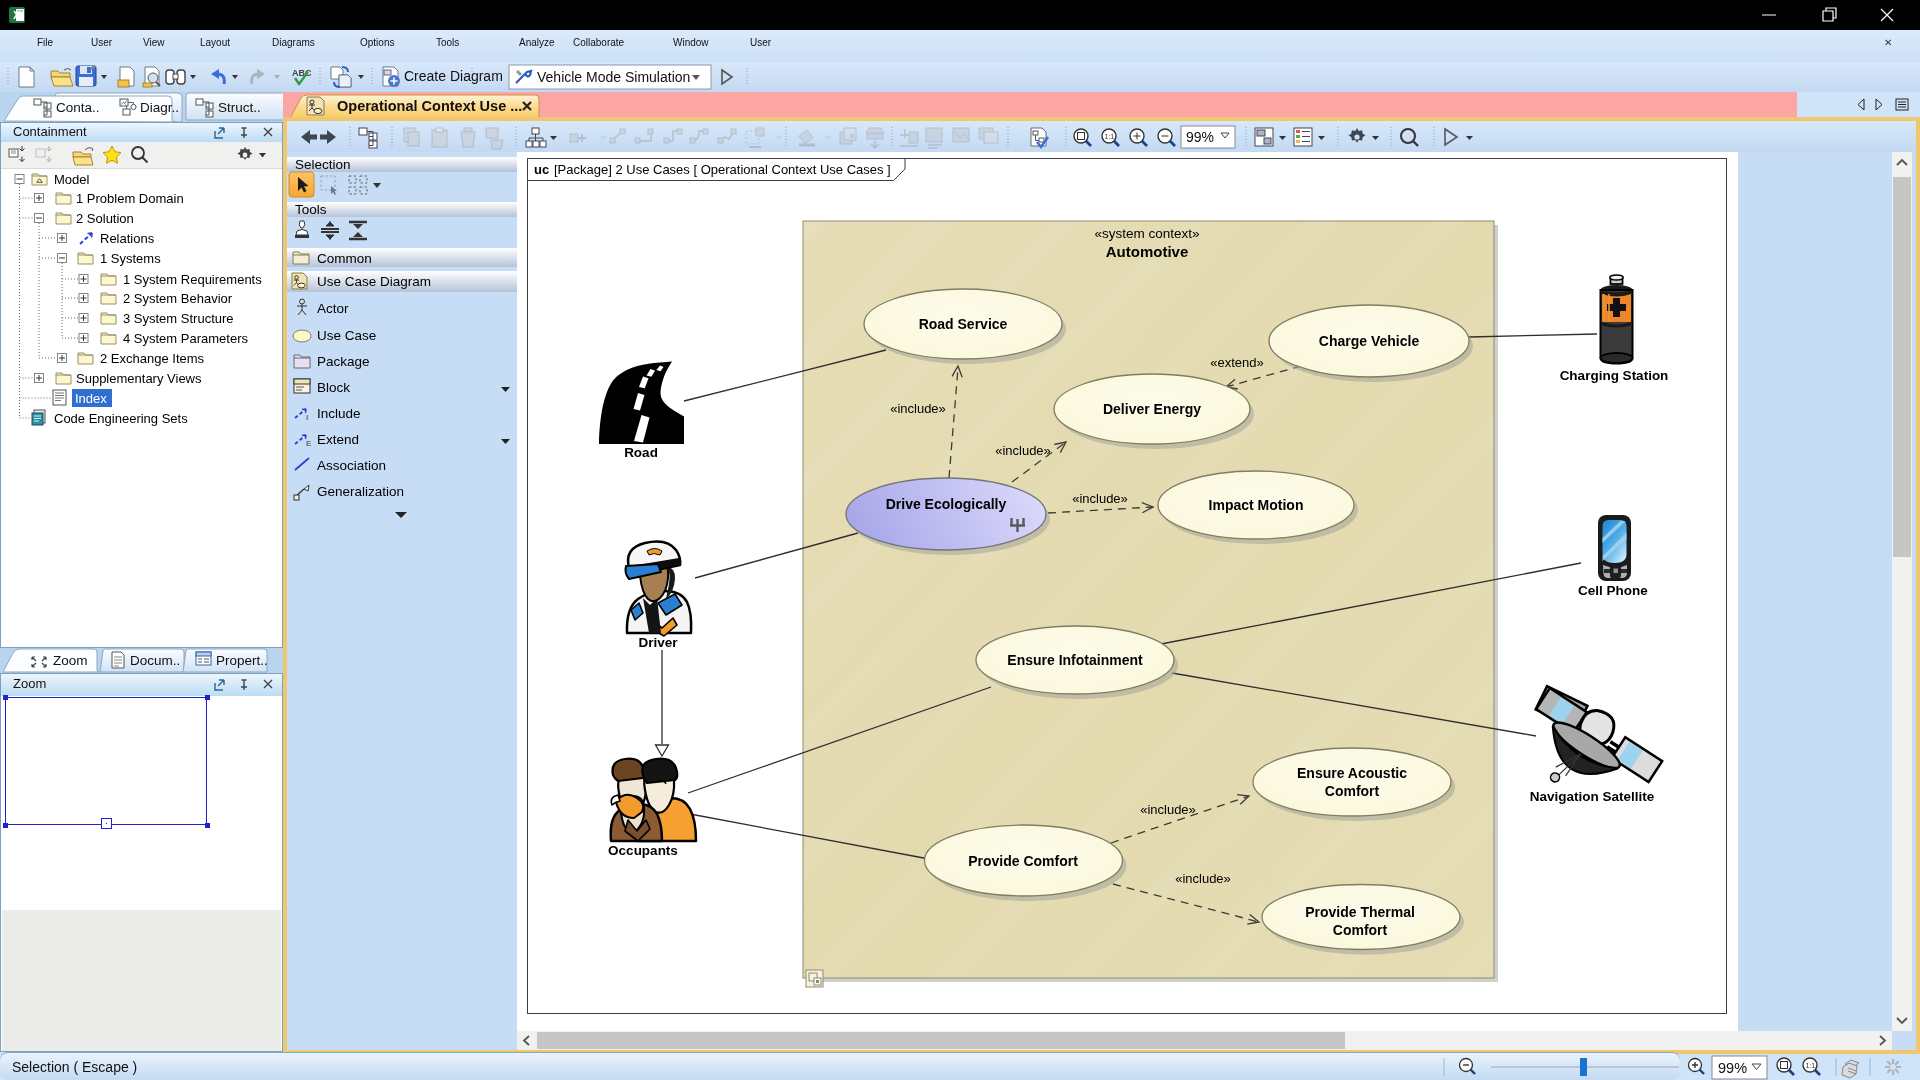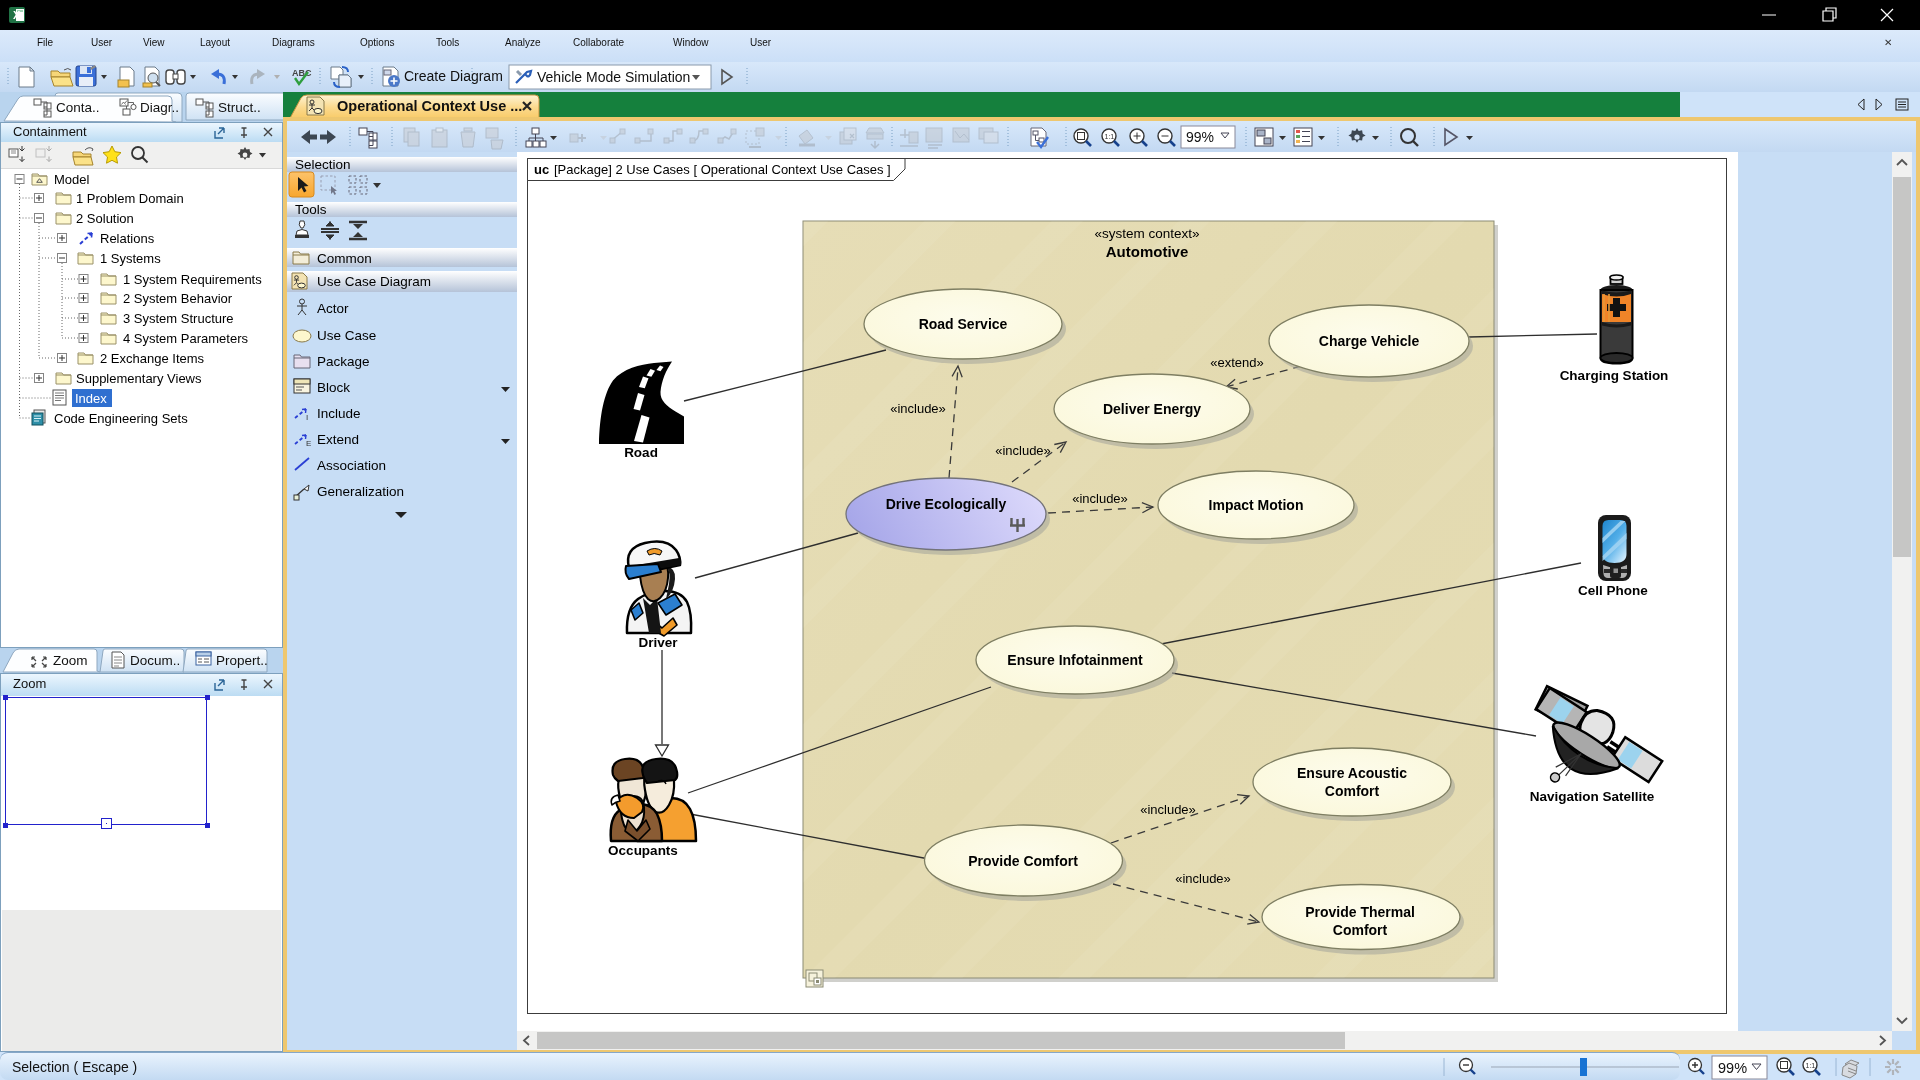--- a/index.html
+++ b/index.html
@@ -24,21 +24,21 @@
 #btabs { position:absolute; left:0; top:648px; width:283px; height:25px; background:#b9d4ee; }
 #zpanel { position:absolute; left:0; top:673px; width:283px; height:379px; background:#fff; border:1px solid #7da0bd; }
 #zpanel .phead { position:absolute; left:0; top:0; width:281px; height:22px; background:linear-gradient(#ecf6fe,#bcdcf3); font-size:13px; color:#111; padding:2px 0 0 12px; }
 #zwhite { position:absolute; left:1px; top:23px; width:279px; height:213px; background:#fff; }
 #zgray { position:absolute; left:1px; top:236px; width:279px; height:141px; background:#ebebea; }
 #zrect { position:absolute; left:3px; top:0px; width:202px; height:128px; border:1px solid #2222cc; }
 .zhandle { position:absolute; width:5px; height:5px; background:#2222cc; }
 
 #statusbar { position:absolute; left:0; top:1052px; width:1680px; height:28px; background:linear-gradient(#e9f3fd,#c3daf2); border-top:1px solid #86a7c8; font-size:14px; color:#111;border-radius:8px; }
 
-#maintabs { position:absolute; left:283px; top:92px; width:1397px; height:29px; background:#15803d; }
+#maintabs { position:absolute; left:283px; top:92px; width:1514px; height:29px; background:#fca5a5; }
 #difr { position:absolute; left:283px; top:117px; width:1637px; height:937px; border:4px solid #eec76f; background:#c7ddf5; }
 #dtoolbar { position:absolute; left:287px; top:121px; width:1629px; height:31px; background:linear-gradient(#d8e8fa,#c3d9f2); }
 #palette { position:absolute; left:287px; top:152px; width:230px; height:898px; background:#c7ddf5; font-size:13px; color:#000; }
 #canvas { position:absolute; left:517px; top:152px; width:1221px; height:879px; background:#fff; overflow:hidden; }
 #vsb { position:absolute; left:1892px; top:152px; width:20px; height:879px; background:#f1f1f0; }
 #hsb { position:absolute; left:517px; top:1031px; width:1375px; height:19px; background:#f1f1f0; }
 svg text { font-family:"Liberation Sans", sans-serif; }
 </style>
 </head>
 <body>
@@ -59,21 +59,21 @@
     </svg>
   </div>
   <div id="menubar">
     <span class="mi" style="left:37px;">File</span>
     <span class="mi" style="left:91px;">User</span>
     <span class="mi" style="left:143px;">View</span>
     <span class="mi" style="left:200px;">Layout</span>
     <span class="mi" style="left:272px;">Diagrams</span>
     <span class="mi" style="left:360px;">Options</span>
     <span class="mi" style="left:436px;">Tools</span>
-    <span class="mi" style="left:505px;">Analyze</span>
+    <span class="mi" style="left:519px;">Analyze</span>
     <span class="mi" style="left:573px;">Collaborate</span>
     <span class="mi" style="left:673px;">Window</span>
     <span class="mi" style="left:750px;">User</span>
     <span class="mi" style="left:1884px;color:#333;">✕</span>
   </div>
   <div id="toolbar">
     <svg width="1920" height="30" viewBox="0 0 1920 30">
 
       <g stroke="#7aa0c4" stroke-dasharray="1 2">
         <line x1="8" y1="6" x2="8" y2="24"></line>

